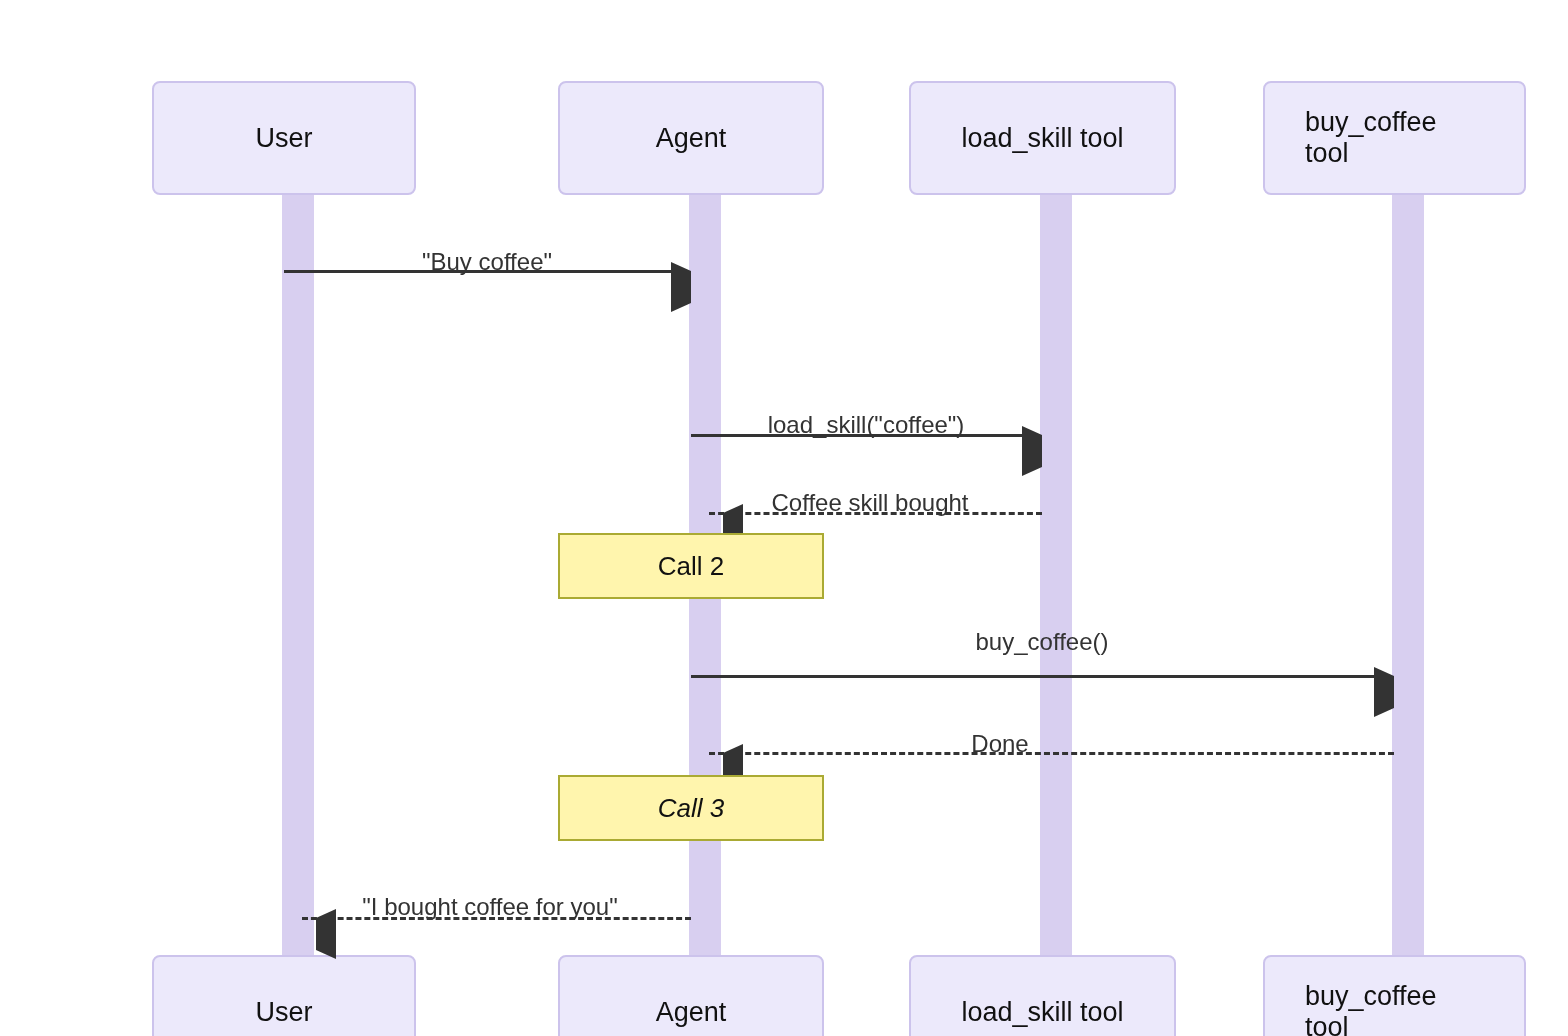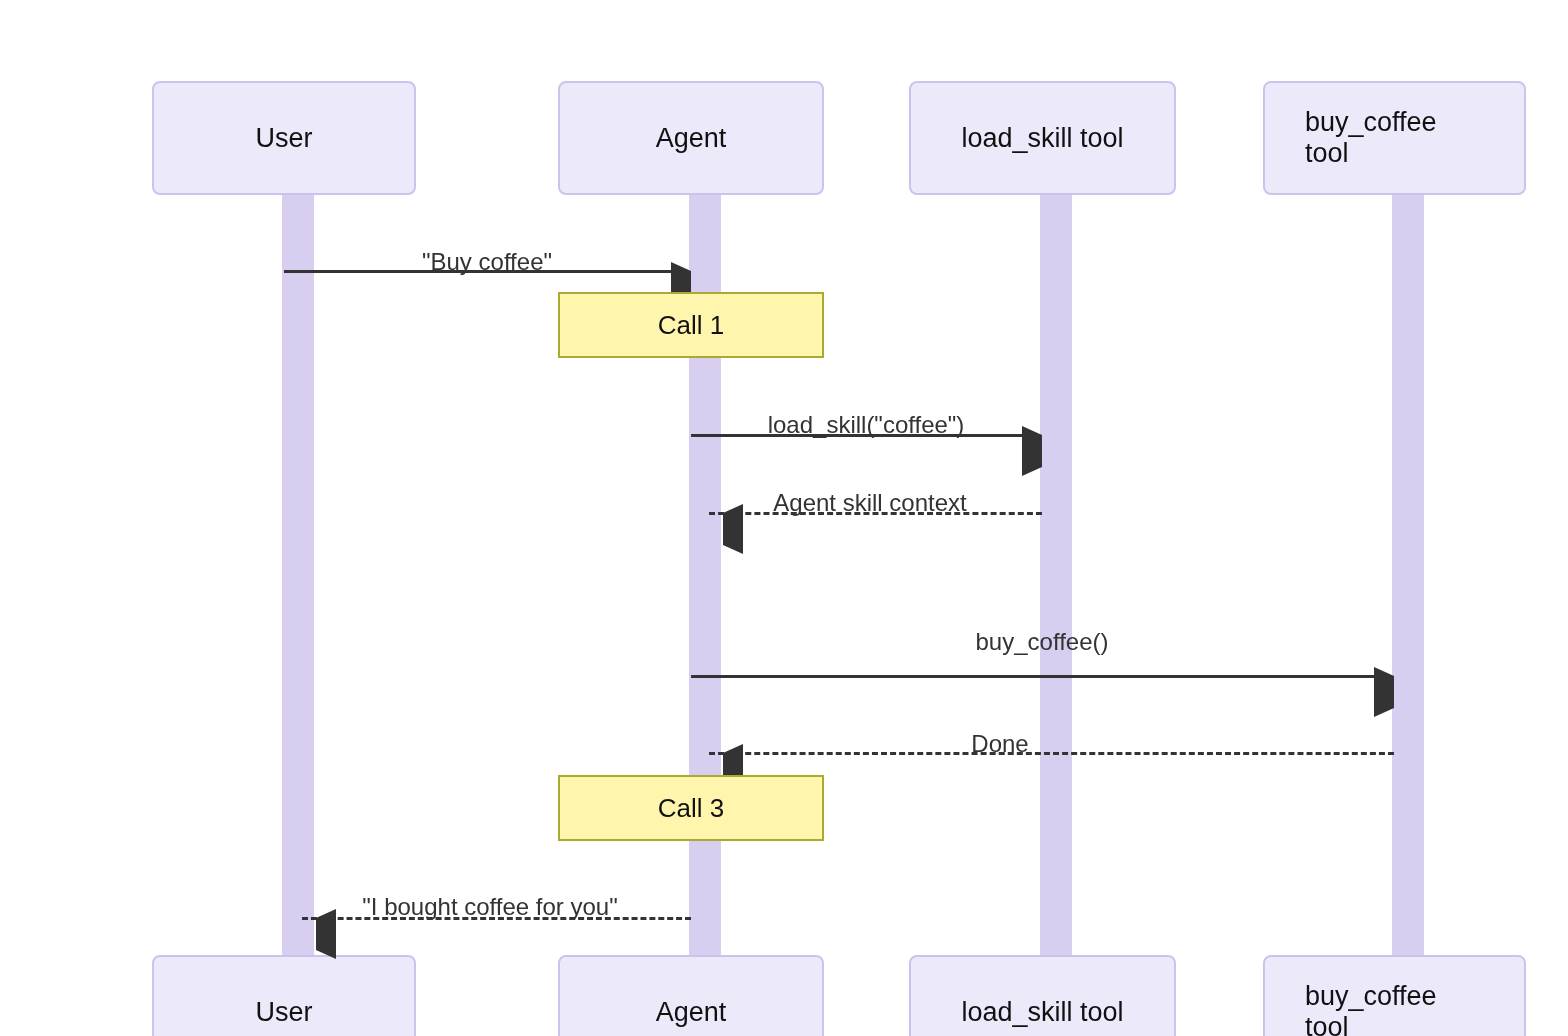--- a/index.html
+++ b/index.html
@@ -110,42 +110,42 @@
     <span>load_skill tool</span>
   </div>
   <div class="actor-box" style="left:1199px; top:891px; width:263px;">
     <span>buy_coffee tool</span>
   </div>
 
   <div class="msg-label" style="left:423px; top:168px;">"Buy coffee"</div>
   <div class="msg-line solid" style="left:220px; top:206px; width:390px;"></div>
   <div class="arrowhead right" style="left:607px; top:198px;"></div>
 
-  <div class="note-box" style="top:228px;">
-    <span>Call 1</span>
-  </div>
 
   <div class="msg-label" style="left:802px; top:331px;">load_skill("coffee")</div>
   <div class="msg-line solid" style="left:627px; top:370px; width:333px;"></div>
   <div class="arrowhead right" style="left:958px; top:362px;"></div>
 
-  <div class="msg-label" style="left:806px; top:409px;">Agent skill context</div>
+  <div class="msg-label" style="left:806px; top:409px;">Coffee skill bought</div>
   <div class="msg-line dashed" style="left:645px; top:448px; width:333px;"></div>
   <div class="arrowhead left" style="left:627px; top:440px;"></div>
 
+  <div class="note-box" style="top:469px;">
+    <span>Call 2</span>
+  </div>
 
   <div class="msg-label" style="left:978px; top:548px;">buy_coffee()</div>
   <div class="msg-line solid" style="left:627px; top:611px; width:685px;"></div>
   <div class="arrowhead right" style="left:1310px; top:603px;"></div>
 
   <div class="msg-label" style="left:936px; top:650px;">Done</div>
   <div class="msg-line dashed" style="left:645px; top:688px; width:685px;"></div>
   <div class="arrowhead left" style="left:627px; top:680px;"></div>
 
-  <div class="note-box" style="top:711px;">
+  <div class="note-box" style="top:711px;font-style:italic;">
     <span>Call 3</span>
   </div>
 
   <div class="msg-label" style="left:426px; top:813px;">"I bought coffee for you"</div>
   <div class="msg-line dashed" style="left:238px; top:853px; width:389px;"></div>
   <div class="arrowhead left" style="left:220px; top:845px;"></div>
 
 </div>
 
 </body></html>

